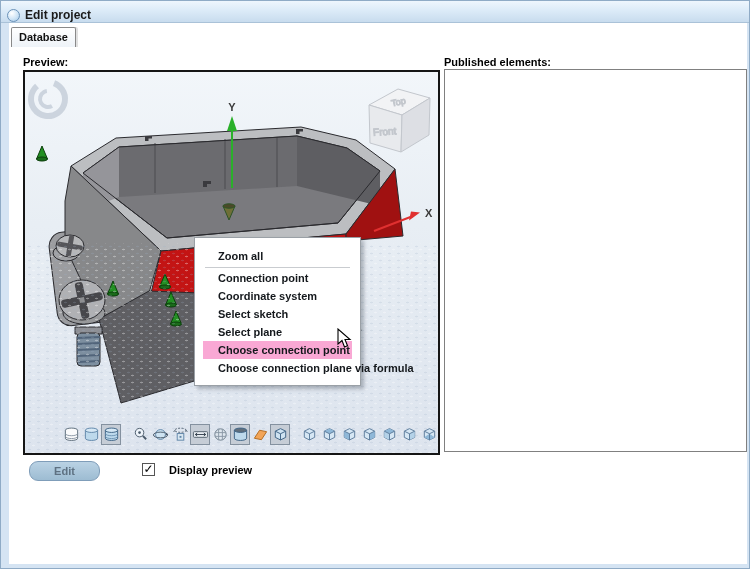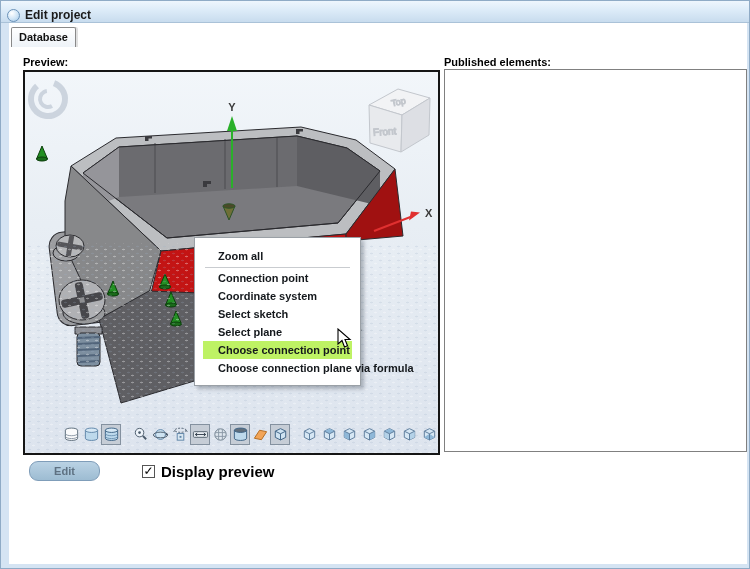--- a/index.html
+++ b/index.html
@@ -26,36 +26,36 @@
     background-size:9px 7px, 9px 7px; background-position:0 0, 4px 3px; }
   .scene { position:absolute; left:0; top:0; width:413px; height:381px; }
   .pub-box { position:absolute; left:443px; top:68px; width:303px; height:383px;
     border:1px solid #808080; background:#ffffff; }
   .ctx-menu { position:absolute; left:169px; top:165px; width:167px;
     background:#ffffff; border:1px solid #9aa0a6; box-shadow:3px 3px 4px rgba(60,70,80,0.35);
     padding:8px; z-index:5; }
   .mi { height:18px; line-height:18px; padding-left:15px; font-size:11px; font-weight:600; color:#14181c;
     white-space:nowrap; cursor:default; }
   .mi.first { height:20px; line-height:20px; }
-  .mi.hl { background:#bef264; }
+  .mi.hl { background:#f9a8d4; }
   .msep { height:1px; background:#c9ccd0; margin:1px 2px; }
   .cursor { position:absolute; left:312px; top:256px; z-index:6; }
   .pv-toolbar { position:absolute; left:36px; top:352px; display:flex; align-items:center; z-index:3; }
   .ico { width:20px; height:21px; display:flex; align-items:center; justify-content:center;
     border:1px solid transparent; margin-right:0px; }
   .ico svg { width:17px; height:17px; }
   .ico.pressed { background:#c6cdd6; border:1px solid #84919f; }
   .gap { width:9px; }
   .edit-btn { position:absolute; left:28px; top:460px; width:71px; height:20px;
     background:linear-gradient(180deg,#bad2e4,#9dbcd2); border:1px solid #7f9db9; border-radius:9px;
     font-family:"Liberation Sans",sans-serif; font-size:11px; font-weight:600; color:#5e7182; }
   .chk-row { position:absolute; left:141px; top:462px; display:flex; align-items:center; }
   .chk-box { width:13px; height:13px; background:#fff; border:1px solid #555; display:flex;
     align-items:center; justify-content:center; font-size:12px; color:#000; line-height:13px; }
-  .chk-lbl { font-size:15px; font-weight:600; color:#000; margin-left:6px;text-align:right; }
+  .chk-lbl { font-size:11px; font-weight:600; color:#000; margin-left:14px;text-align:right; }
 </style>
 </head>
 <body>
 
 <div class="window">
   <div class="titlebar">
     <span class="title-icon"></span>
     <span class="title-text">Edit project</span>
   </div>
   <div class="client"></div>

